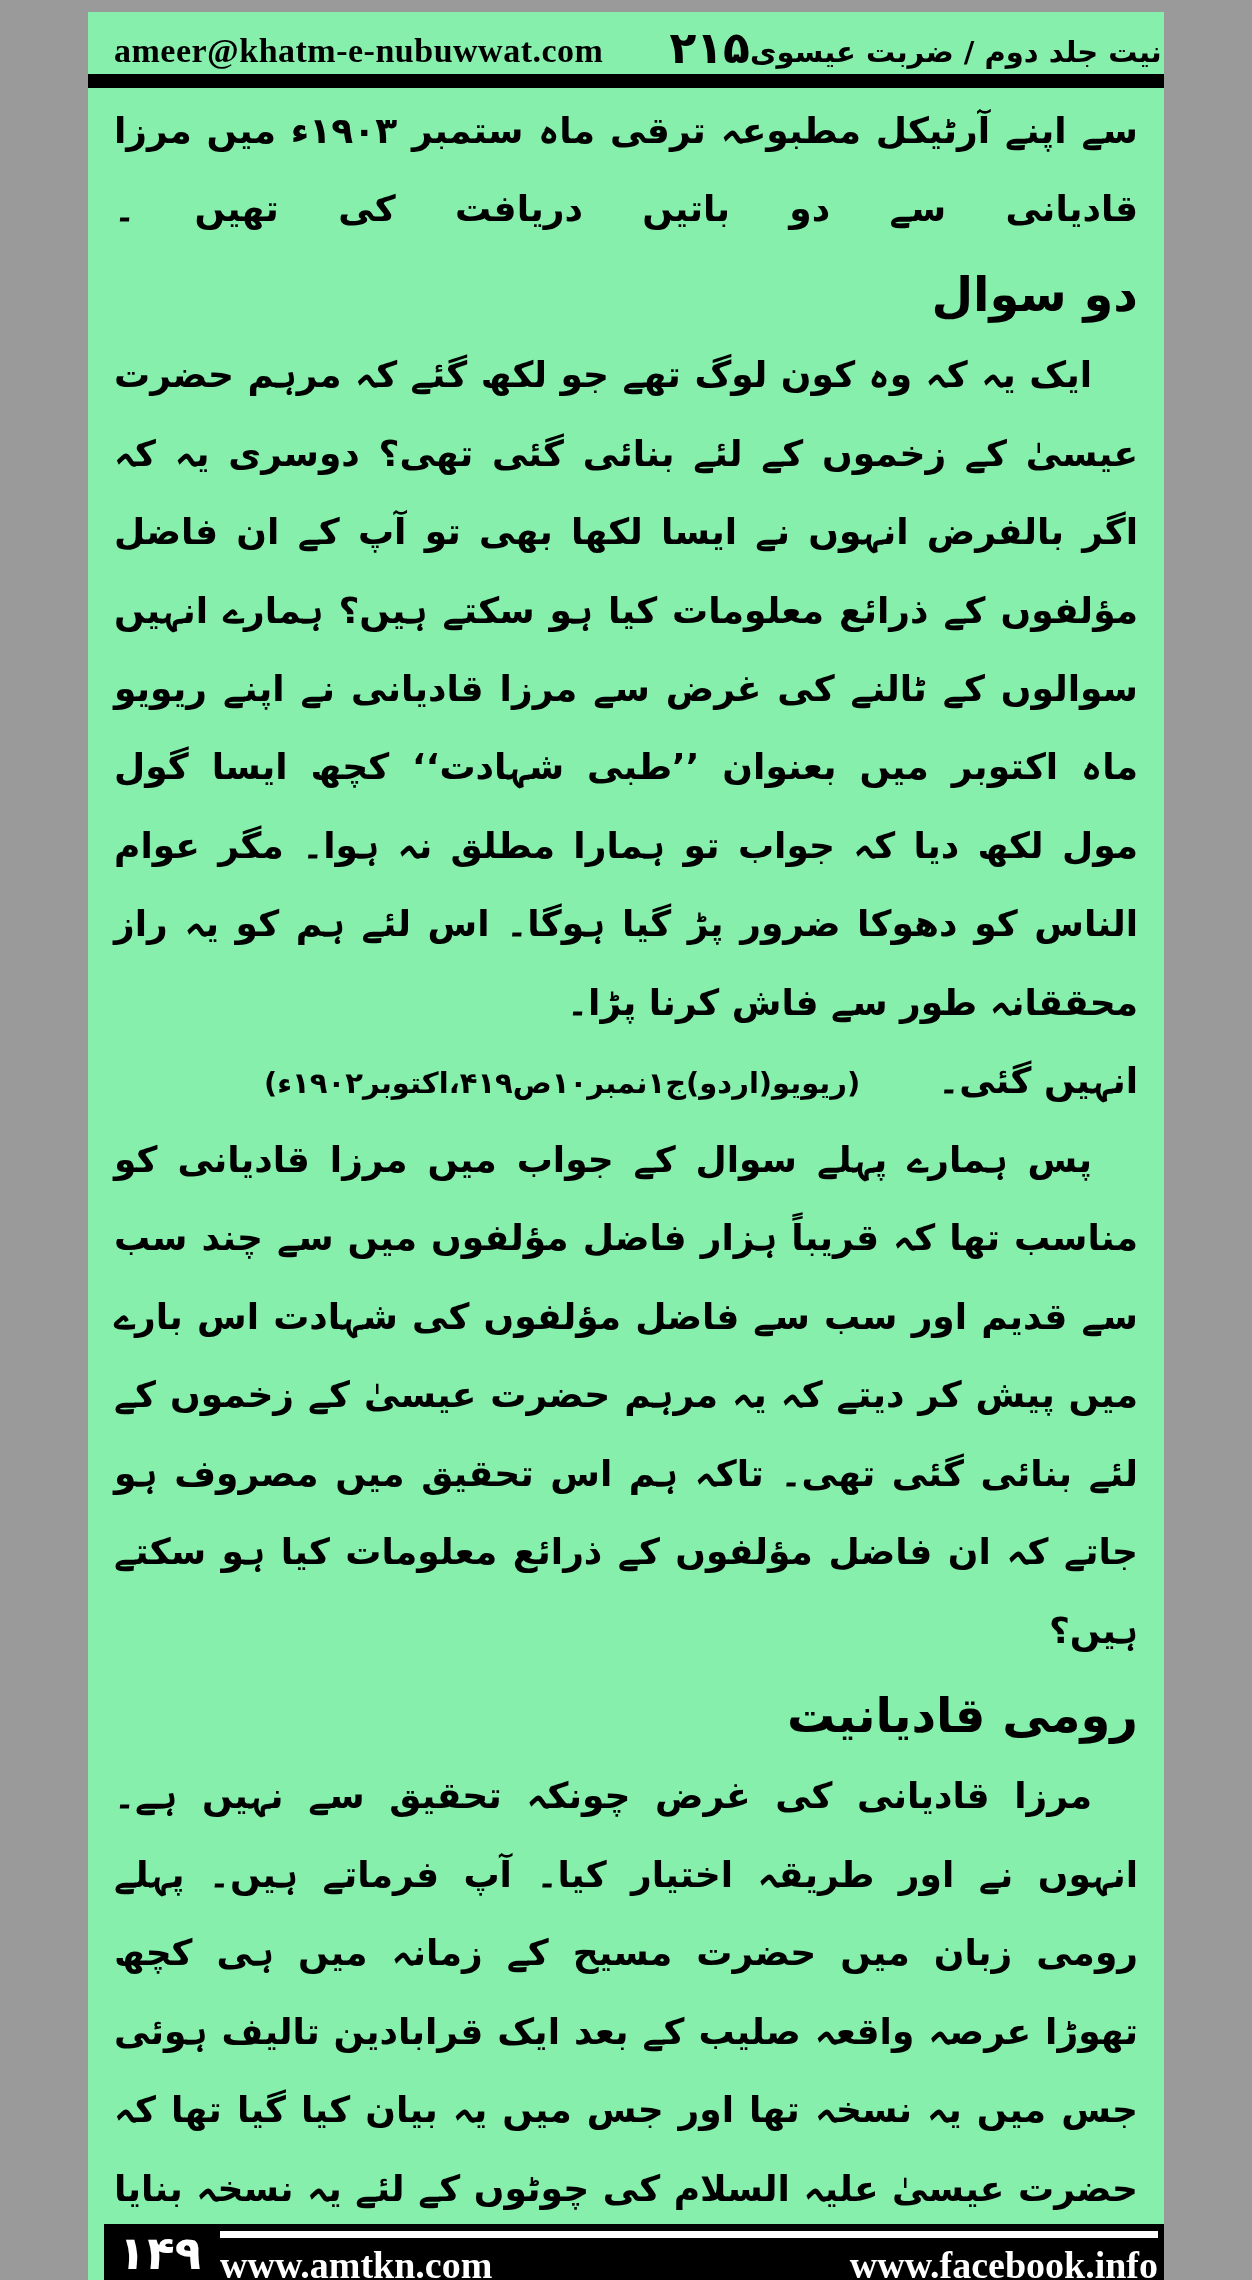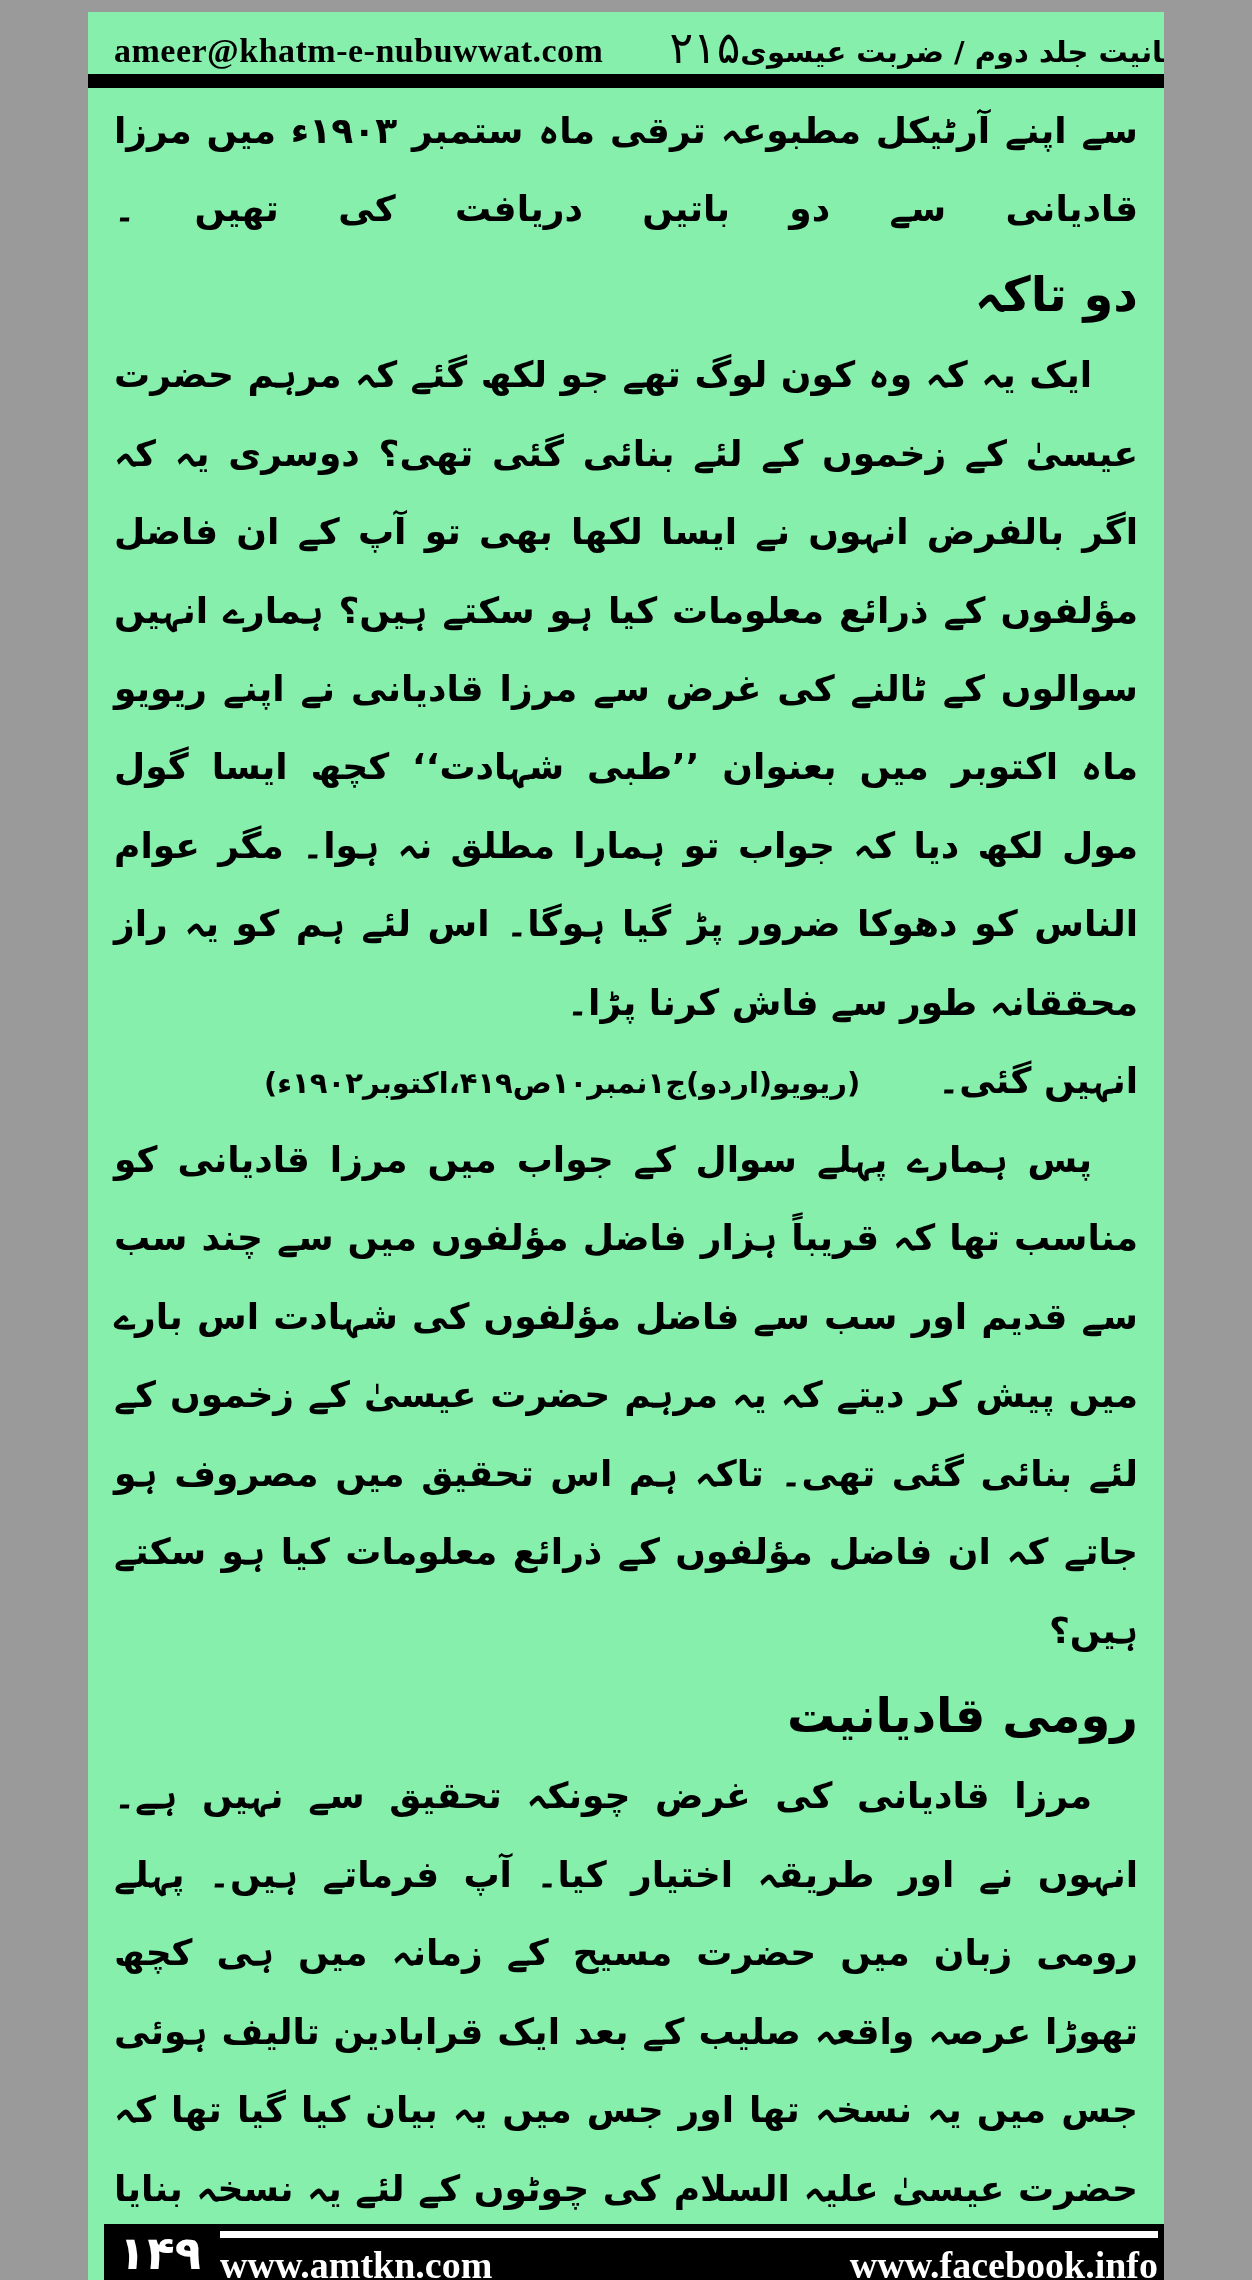--- a/index.html
+++ b/index.html
@@ -12,21 +12,21 @@
   
   .header {
     display:flex; align-items:flex-end; direction:ltr;
     padding:10px 26px 0 26px; height:58px; box-sizing:border-box;
   }
   .header-email {
     font-family:"Liberation Serif", serif; font-weight:bold;
     font-size:34px; letter-spacing:.5px; white-space:nowrap;
   }
   .header-pagenum {
-    font-size:44px; font-weight:normal; margin-left:66px; line-height:1;
+    font-size:44px; font-weight:bold; margin-left:66px; line-height:1;
     direction:rtl;
   }
   .header-title {
     margin-left:auto; direction:rtl; font-weight:bold;
     font-size:29px; line-height:1.2; white-space:nowrap;
   }
   .top-rule { height:14px; background:#000; margin-top:4px; }
 
   
   .content {
@@ -72,21 +72,21 @@
     <span class="header-email">ameer@khatm-e-nubuwwat.com</span>
     <span class="header-pagenum">۲۱۵</span>
     <span class="header-title">محاسبہ قادیانیت جلد دوم / ضربت عیسوی</span>
   </div>
   <div class="top-rule"></div>
 
   <div class="content">
 
     <p class="para fill">سے اپنے آرٹیکل مطبوعہ ترقی ماہ ستمبر ۱۹۰۳ء میں مرزا قادیانی سے دو باتیں دریافت کی تھیں ۔</p>
 
-    <div class="heading">دو تاکہ</div>
+    <div class="heading">دو سوال</div>
 
     <p class="para indent">ایک یہ کہ وہ کون لوگ تھے جو لکھ گئے کہ مرہم حضرت عیسیٰ کے زخموں کے لئے بنائی گئی تھی؟ دوسری یہ کہ اگر بالفرض انہوں نے ایسا لکھا بھی تو آپ کے ان فاضل مؤلفوں کے ذرائع معلومات کیا ہو سکتے ہیں؟ ہمارے انہیں سوالوں کے ٹالنے کی غرض سے مرزا قادیانی نے اپنے ریویو ماہ اکتوبر میں بعنوان ’’طبی شہادت‘‘ کچھ ایسا گول مول لکھ دیا کہ جواب تو ہمارا مطلق نہ ہوا۔ مگر عوام الناس کو دھوکا ضرور پڑ گیا ہوگا۔ اس لئے ہم کو یہ راز محققانہ طور سے فاش کرنا پڑا۔</p>
 
 
     <div class="cite-row">
       <span class="cite-tail">انہیں گئی۔</span>
       <span class="citation">(ریویو(اردو)ج۱نمبر۱۰ص۴۱۹،اکتوبر۱۹۰۲ء)</span>
     </div>
 
     <p class="para indent">پس ہمارے پہلے سوال کے جواب میں مرزا قادیانی کو مناسب تھا کہ قریباً ہزار فاضل مؤلفوں میں سے چند سب سے قدیم اور سب سے فاضل مؤلفوں کی شہادت اس بارے میں پیش کر دیتے کہ یہ مرہم حضرت عیسیٰ کے زخموں کے لئے بنائی گئی تھی۔ تاکہ ہم اس تحقیق میں مصروف ہو جاتے کہ ان فاضل مؤلفوں کے ذرائع معلومات کیا ہو سکتے ہیں؟</p>

